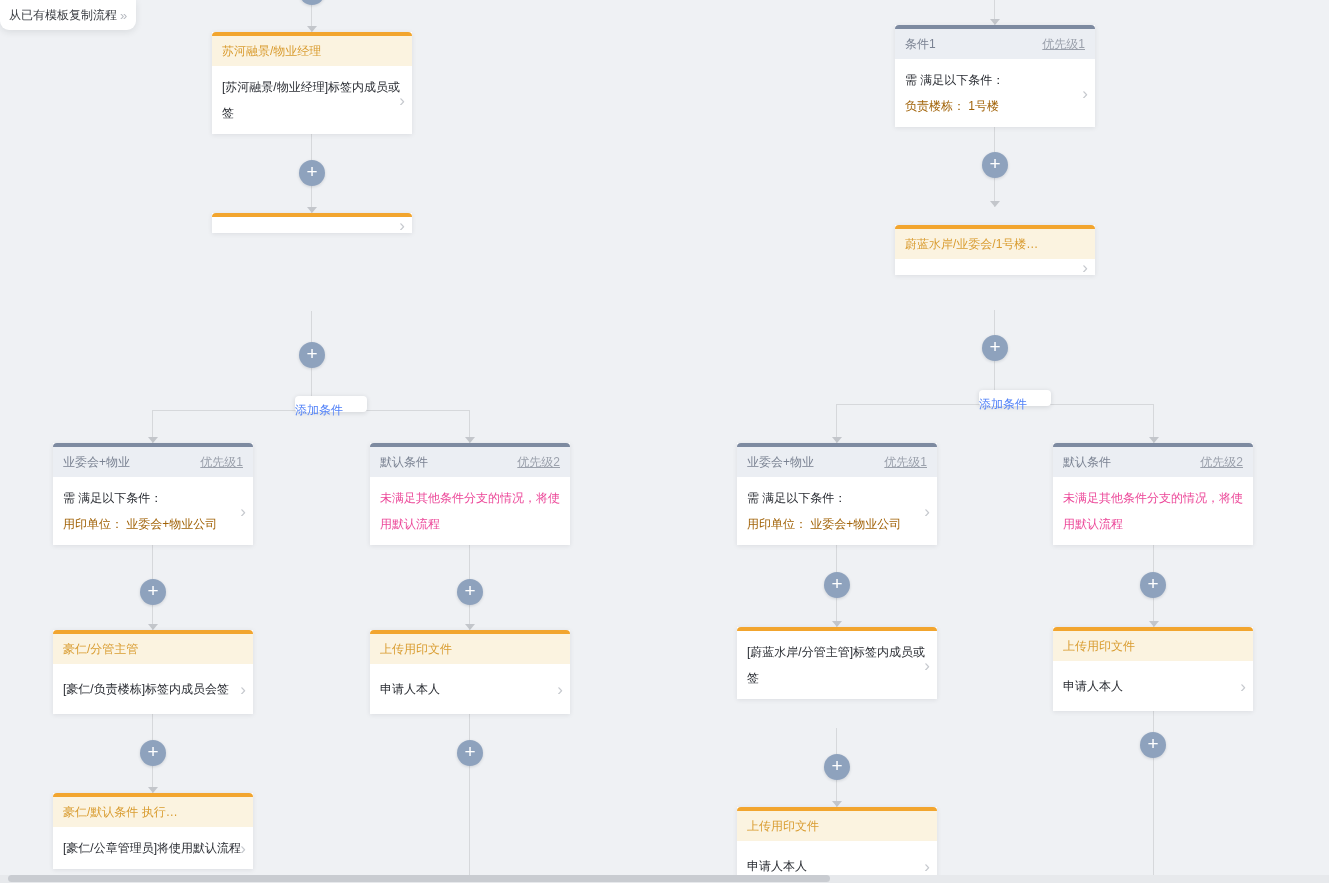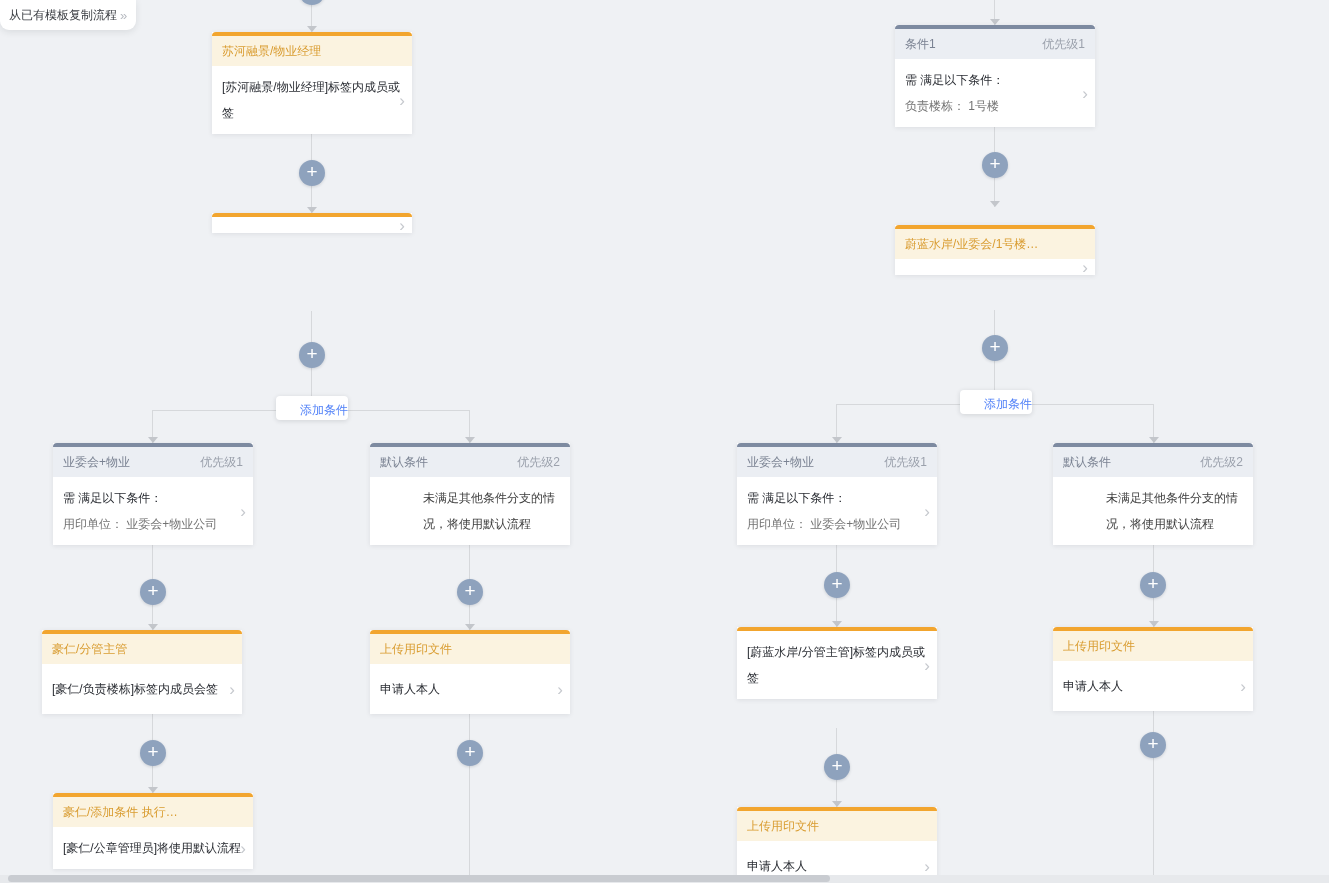--- a/index.html
+++ b/index.html
@@ -20,32 +20,32 @@
 
   
   .card { position:absolute; width:200px; background:#fff; border-radius:0; z-index:2;
           box-shadow:0 1px 5px rgba(31,35,41,.09); cursor:pointer; }
   .bar  { height:4px; border-radius:4px 4px 0 0; }
   .bar.approval { background:#f2a52e; }
   .bar.cond     { background:#7d8aa0; }
   .hdr  { height:30px; display:flex; align-items:center; padding:0 10px; font-size:12px; }
   .hdr.approval { background:#fbf3e0; color:#d99c30; }
   .hdr.cond     { background:#ebeef3; color:#7a8292; }
-  .cprio { margin-left:auto; color:#9ba1ac; }
+  .cprio { margin-left:auto; color:#9ba1ac;text-decoration:underline; }
   .body { position:relative; padding:8px 10px; font-size:12px; line-height:26px; color:#2a2d33; background:#fff; border-radius:0 0 4px 4px; }
   .body.pad-lg { padding:12px 10px; }
-  .rule2 { color:#737373; }
-  .desc  { color:#404040;margin-left:43px; }
+  .rule2 { color:#a16207; }
+  .desc  { color:#ec4899; }
   .chev { position:absolute; right:7px; top:50%; transform:translateY(-50%); color:#c6c9ce;
           font-size:17px; line-height:1; }
 
   
-  .addcond { position:absolute; width:72px; height:24px; background:#fff; border-radius:4px;
-             color:#5080f8; font-size:12px; text-align:right; line-height:28px; z-index:3;
-             box-shadow:0 1px 5px rgba(31,35,41,.14); cursor:pointer; }
+  .addcond { position:absolute; width:72px; height:16px; background:#fff; border-radius:4px;
+             color:#5080f8; font-size:12px; text-align:left; line-height:28px; z-index:3;
+             box-shadow:0 1px 5px rgba(31,35,41,.14); cursor:pointer;margin-left:19px; }
 
   
   .crumb { position:absolute; left:0; top:0; height:30px; display:flex; align-items:center;
            padding:0 9px; background:#fff; border-radius:0 0 9px 9px; z-index:5;
            box-shadow:0 2px 7px rgba(31,35,41,.10); font-size:12px; color:#3a3d42; cursor:pointer; }
   .crumb .dbl { color:#b6bac0; margin-left:3px; font-size:13px; }
 
   
   .sb-track { position:absolute; left:0; top:875px; width:1329px; height:8px; background:#e7e9ec; z-index:6; }
   .sb-thumb { position:absolute; left:8px; top:875px; width:822px; height:7px; background:#c9ccd1;
@@ -137,35 +137,35 @@
     <div class="bar cond"></div>
     <div class="hdr cond">
       <span>默认条件</span>
       <span class="cprio">优先级2</span>
     </div>
     <div class="body">
       <div class="desc">未满足其他条件分支的情况，将使用默认流程</div>
     </div>
   </div>
 
-  <div class="card" style="left:42px;top:630px">
+  <div class="card" style="left:53px;top:630px">
     <div class="bar approval"></div>
     <div class="hdr approval">豪仁/分管主管</div>
     <div class="body pad-lg"><span>[豪仁/负责楼栋]标签内成员会签</span><span class="chev">›</span></div>
   </div>
 
   <div class="card" style="left:370px;top:630px">
     <div class="bar approval"></div>
     <div class="hdr approval">上传用印文件</div>
     <div class="body pad-lg"><span>申请人本人</span><span class="chev">›</span></div>
   </div>
 
   <div class="card" style="left:53px;top:793px">
     <div class="bar approval"></div>
-    <div class="hdr approval">豪仁/添加条件 执行…</div>
+    <div class="hdr approval">豪仁/默认条件 执行…</div>
     <div class="body"><span>[豪仁/公章管理员]将使用默认流程</span><span class="chev">›</span></div>
   </div>
 
   <div class="card" style="left:895px;top:25px">
     <div class="bar cond"></div>
     <div class="hdr cond">
       <span>条件1</span>
       <span class="cprio">优先级1</span>
     </div>
     <div class="body">

